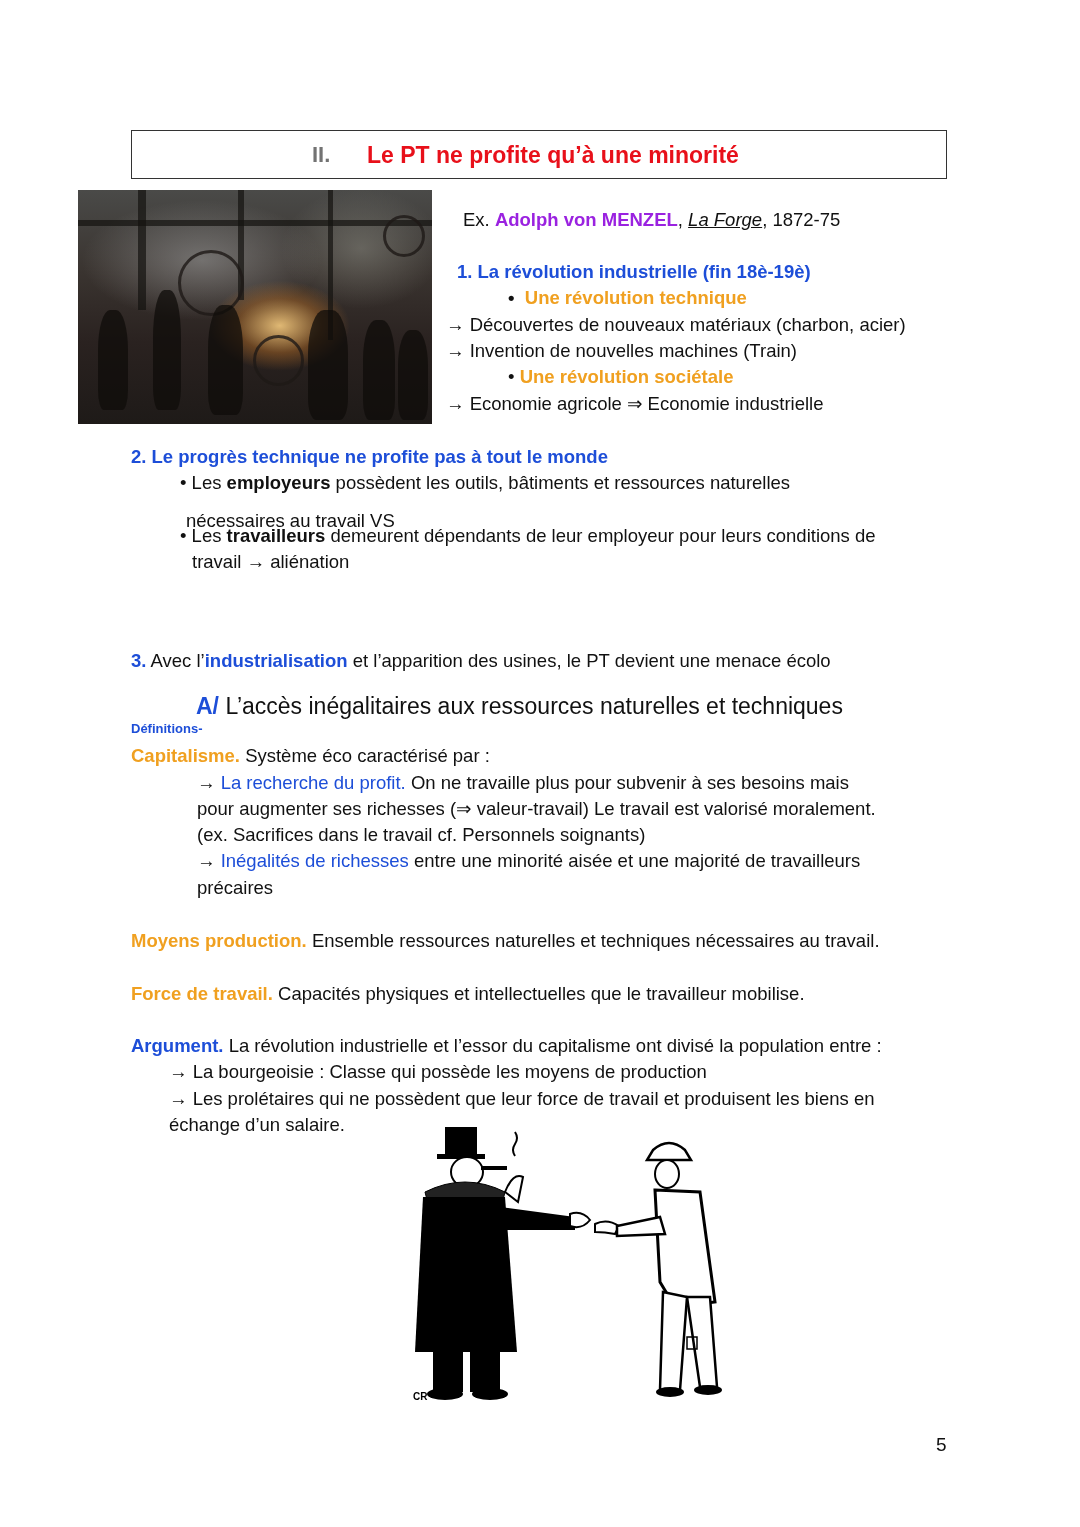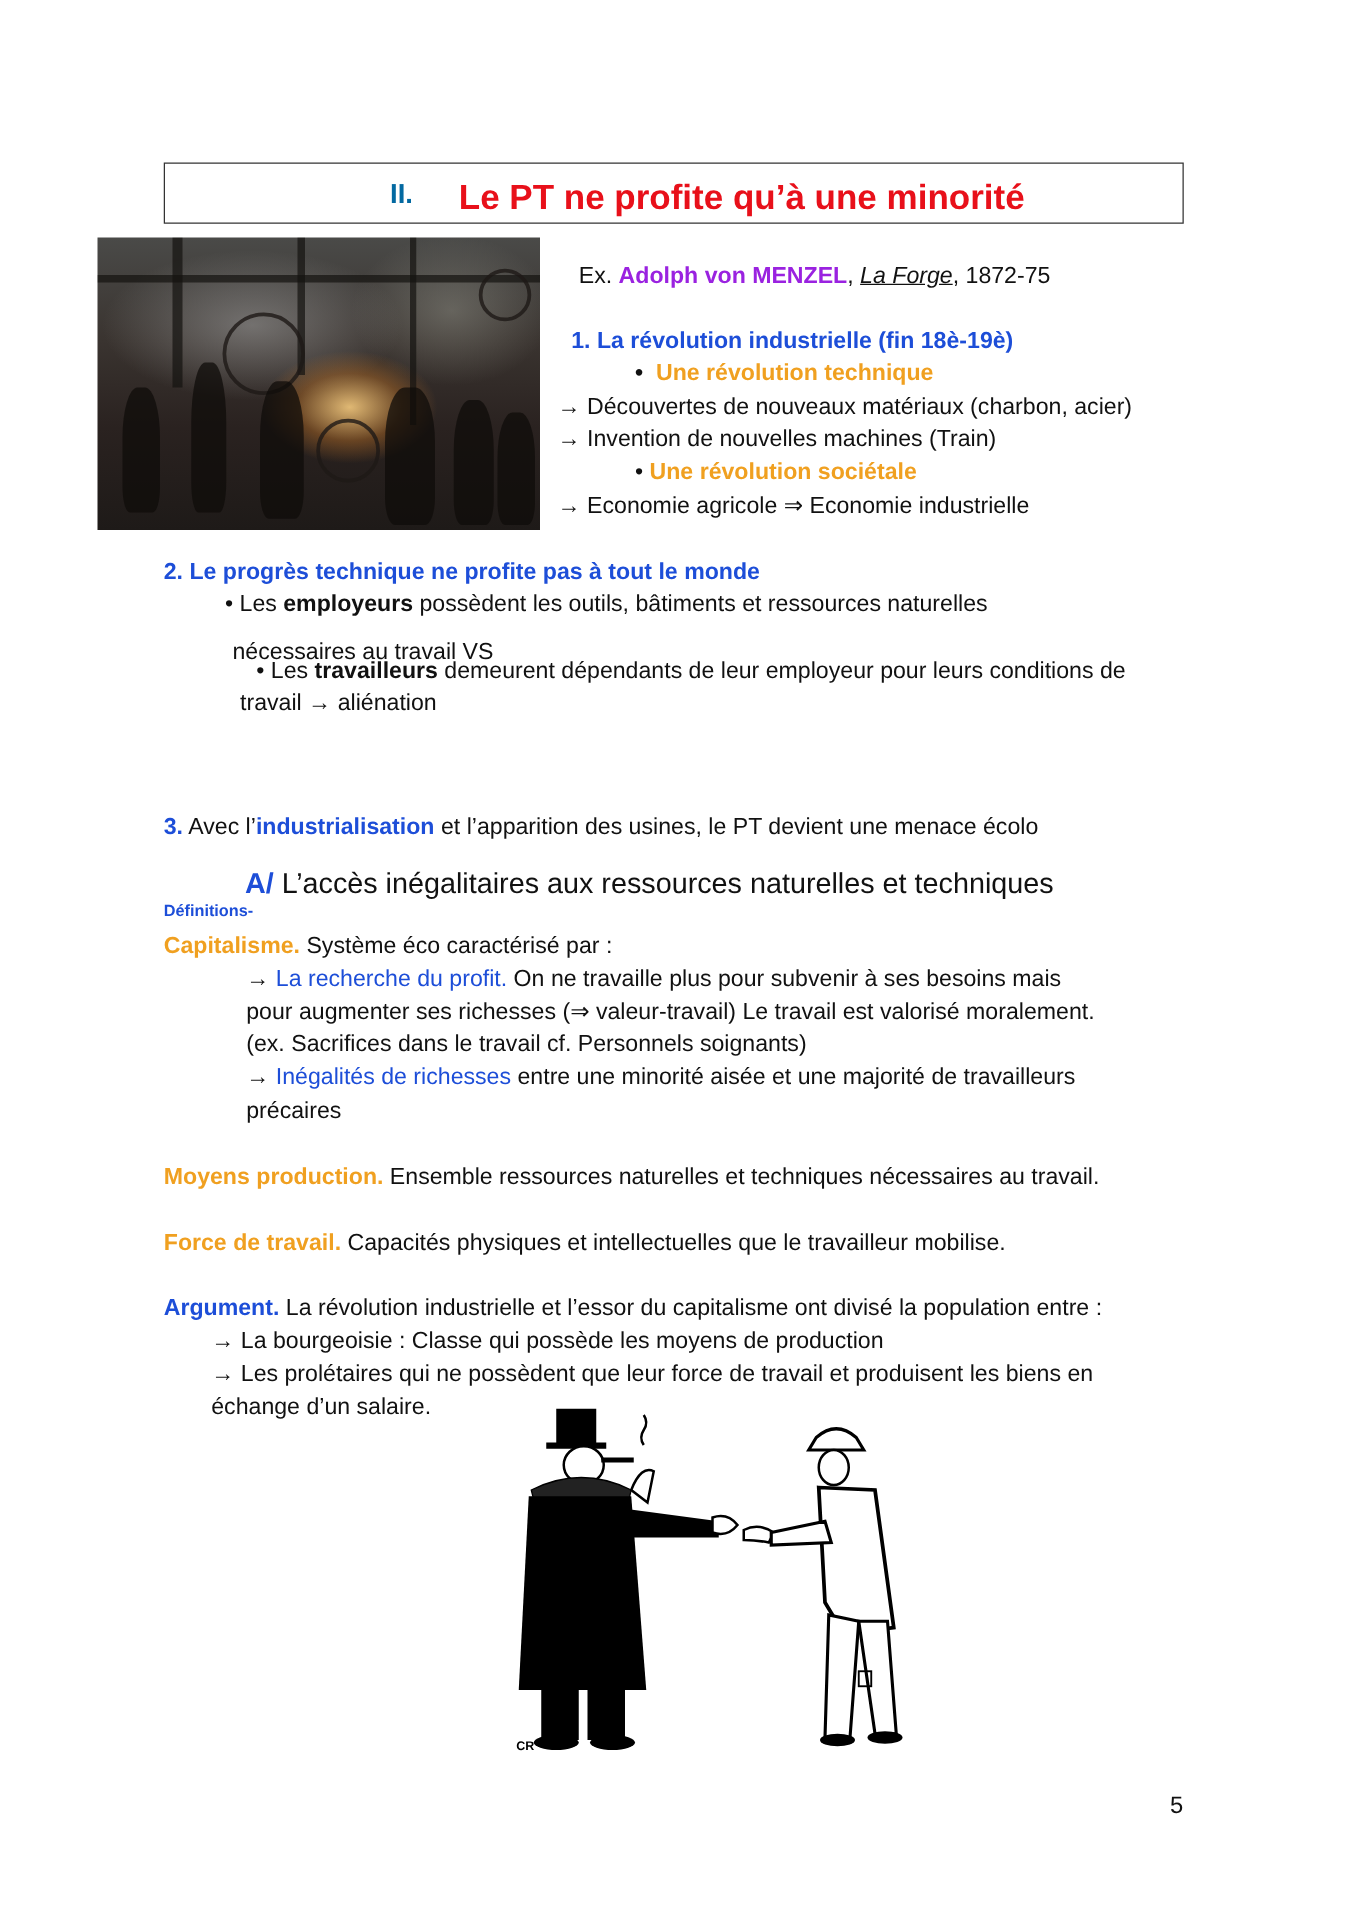--- a/index.html
+++ b/index.html
@@ -4,22 +4,22 @@
 <style>
   html, body { margin:0; padding:0; background:#ffffff; }
   body { width:1080px; height:1527px; position:relative; font-family:"Liberation Sans", sans-serif; color:#111; overflow:hidden; }
   .abs { position:absolute; white-space:nowrap; }
   .t18 { font-size:18.5px; line-height:26px; }
   .red { color:#1d4ed8; }
   .orange { color:#f0a020; }
   .purple { color:#9a22e0; }
   .b { font-weight:bold;text-align:center; }
   .title-box { position:absolute; left:131px; top:130px; width:816px; height:49px; border:1.5px solid #333; box-sizing:border-box; text-align:center; }
-  .title-box .num { position:absolute; left:180px; top:11px; font-size:22px; font-weight:bold; color:#0369a1; }
-  .title-box .txt { position:absolute; left:235px; top:11px; font-size:28px; font-weight:bold; color:#e8101a; }
+  .title-box .num { position:absolute; left:180px; top:11px; font-size:22px; font-weight:bold; color:#737373; }
+  .title-box .txt { position:absolute; left:235px; top:11px; font-size:23px; font-weight:bold; color:#e8101a; }
   .painting { position:absolute; left:78px; top:190px; width:354px; height:234px; overflow:hidden;
     background:
       radial-gradient(ellipse 70px 45px at 57% 58%, rgba(255,210,130,0.85), rgba(200,120,40,0.4) 60%, transparent 100%),
       radial-gradient(ellipse 120px 60px at 35% 30%, rgba(170,170,170,0.5), transparent 100%),
       radial-gradient(ellipse 80px 60px at 80% 25%, rgba(150,150,140,0.45), transparent 100%),
       linear-gradient(180deg, #4a4a48 0%, #3a3430 35%, #2a2220 65%, #1e1a18 100%);
   }
   .painting .wheel { position:absolute; border:3px solid rgba(30,25,22,0.8); border-radius:50%; }
   .painting .beam { position:absolute; background:rgba(20,18,16,0.7); }
   .painting .fig { position:absolute; background:rgba(15,12,10,0.75); border-radius:40% 40% 20% 20%; }
@@ -65,21 +65,21 @@
 <div class="abs t18 b orange" style="left:508px;top:364px;">
   <span style="color:#111;font-weight:normal;">• </span><span>Une révolution sociétale</span>
 </div>
 <div class="abs t18" style="left:446px;top:391px;">→ Economie agricole ⇒ Economie industrielle</div>
 
 <div class="abs t18 b red" style="left:131px;top:444px;">2. Le progrès technique ne profite pas à tout le monde</div>
 <div class="abs t18" style="left:180px;top:470px;">
   <span>• Les </span><b>employeurs</b><span> possèdent les outils, bâtiments et ressources naturelles</span>
 </div>
 <div class="abs t18" style="left:186px;top:496px;margin-top:12px;">nécessaires au travail VS</div>
-<div class="abs t18" style="left:180px;top:523px;margin-left:25px;">
+<div class="abs t18" style="left:180px;top:523px;">
   <span>• Les </span><b>travailleurs</b><span> demeurent dépendants de leur employeur pour leurs conditions de</span>
 </div>
 <div class="abs t18" style="left:192px;top:549px;">travail → aliénation</div>
 
 <div class="abs t18" style="left:131px;top:601px;margin-top:47px;">
   <b class="red">3.</b><span> Avec l’</span><b class="red">industrialisation</b><span> et l’apparition des usines, le PT devient une menace écolo</span>
 </div>
 
 <div class="abs" style="left:196px;top:655px;font-size:23px;line-height:30px;margin-top:36px;">
   <b class="red">A/</b><span> L’accès inégalitaires aux ressources naturelles et techniques</span>

